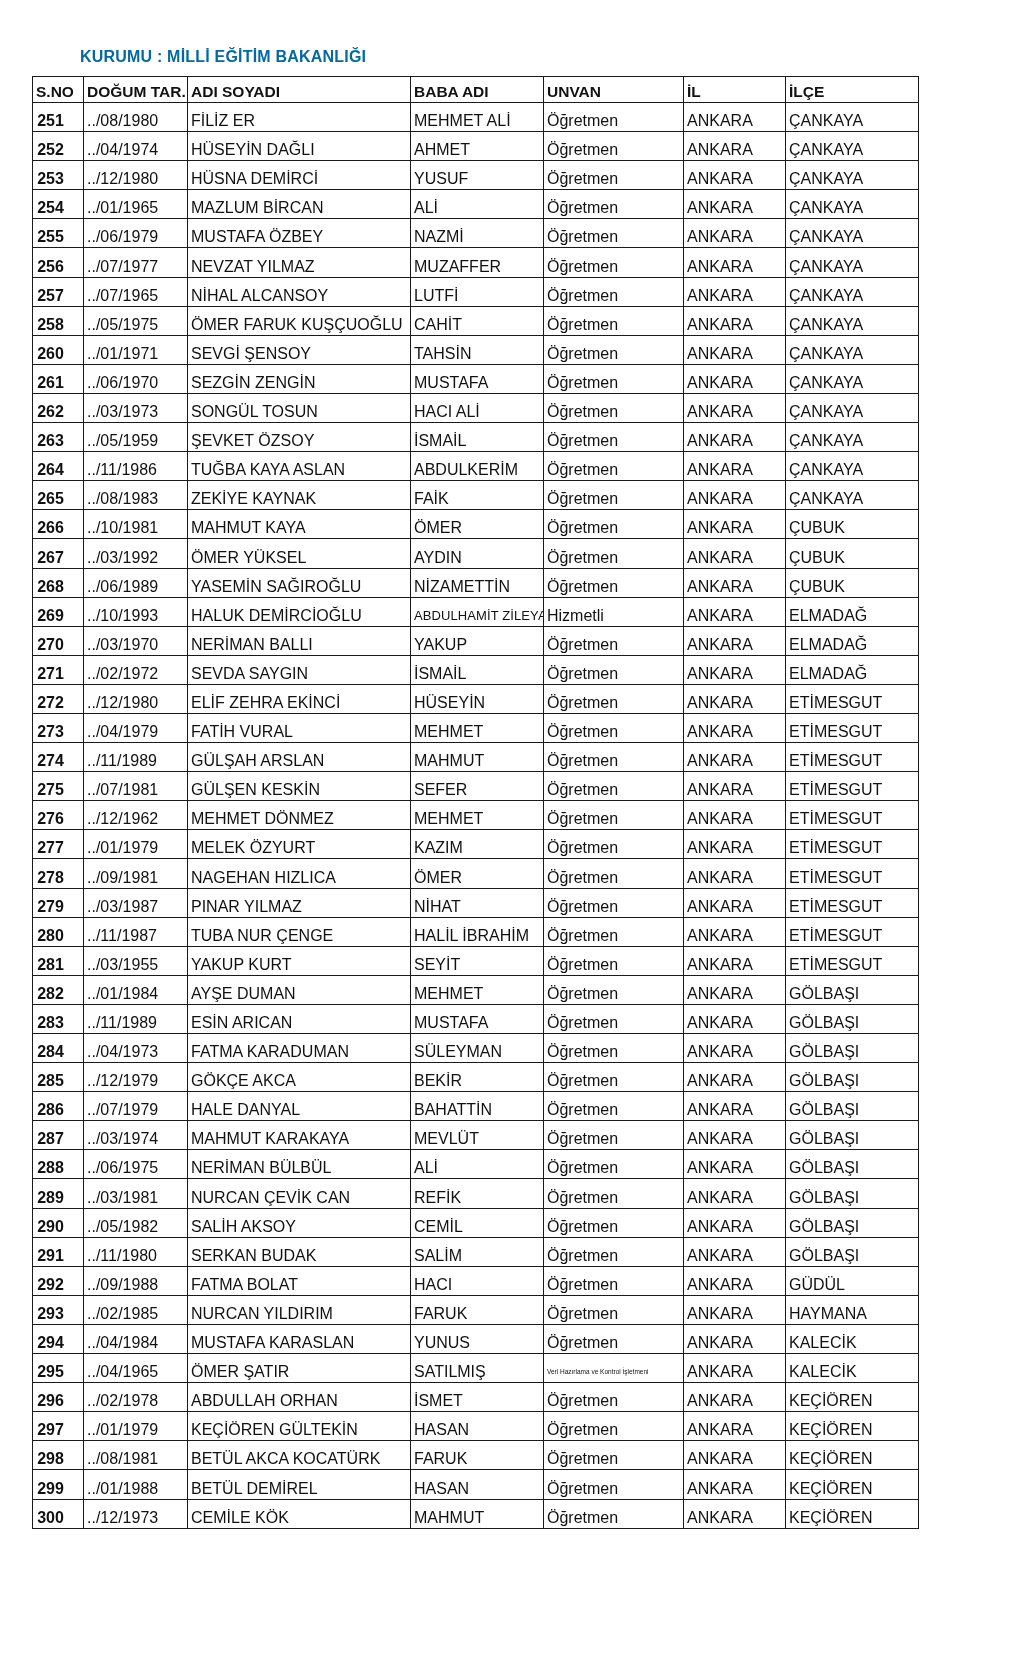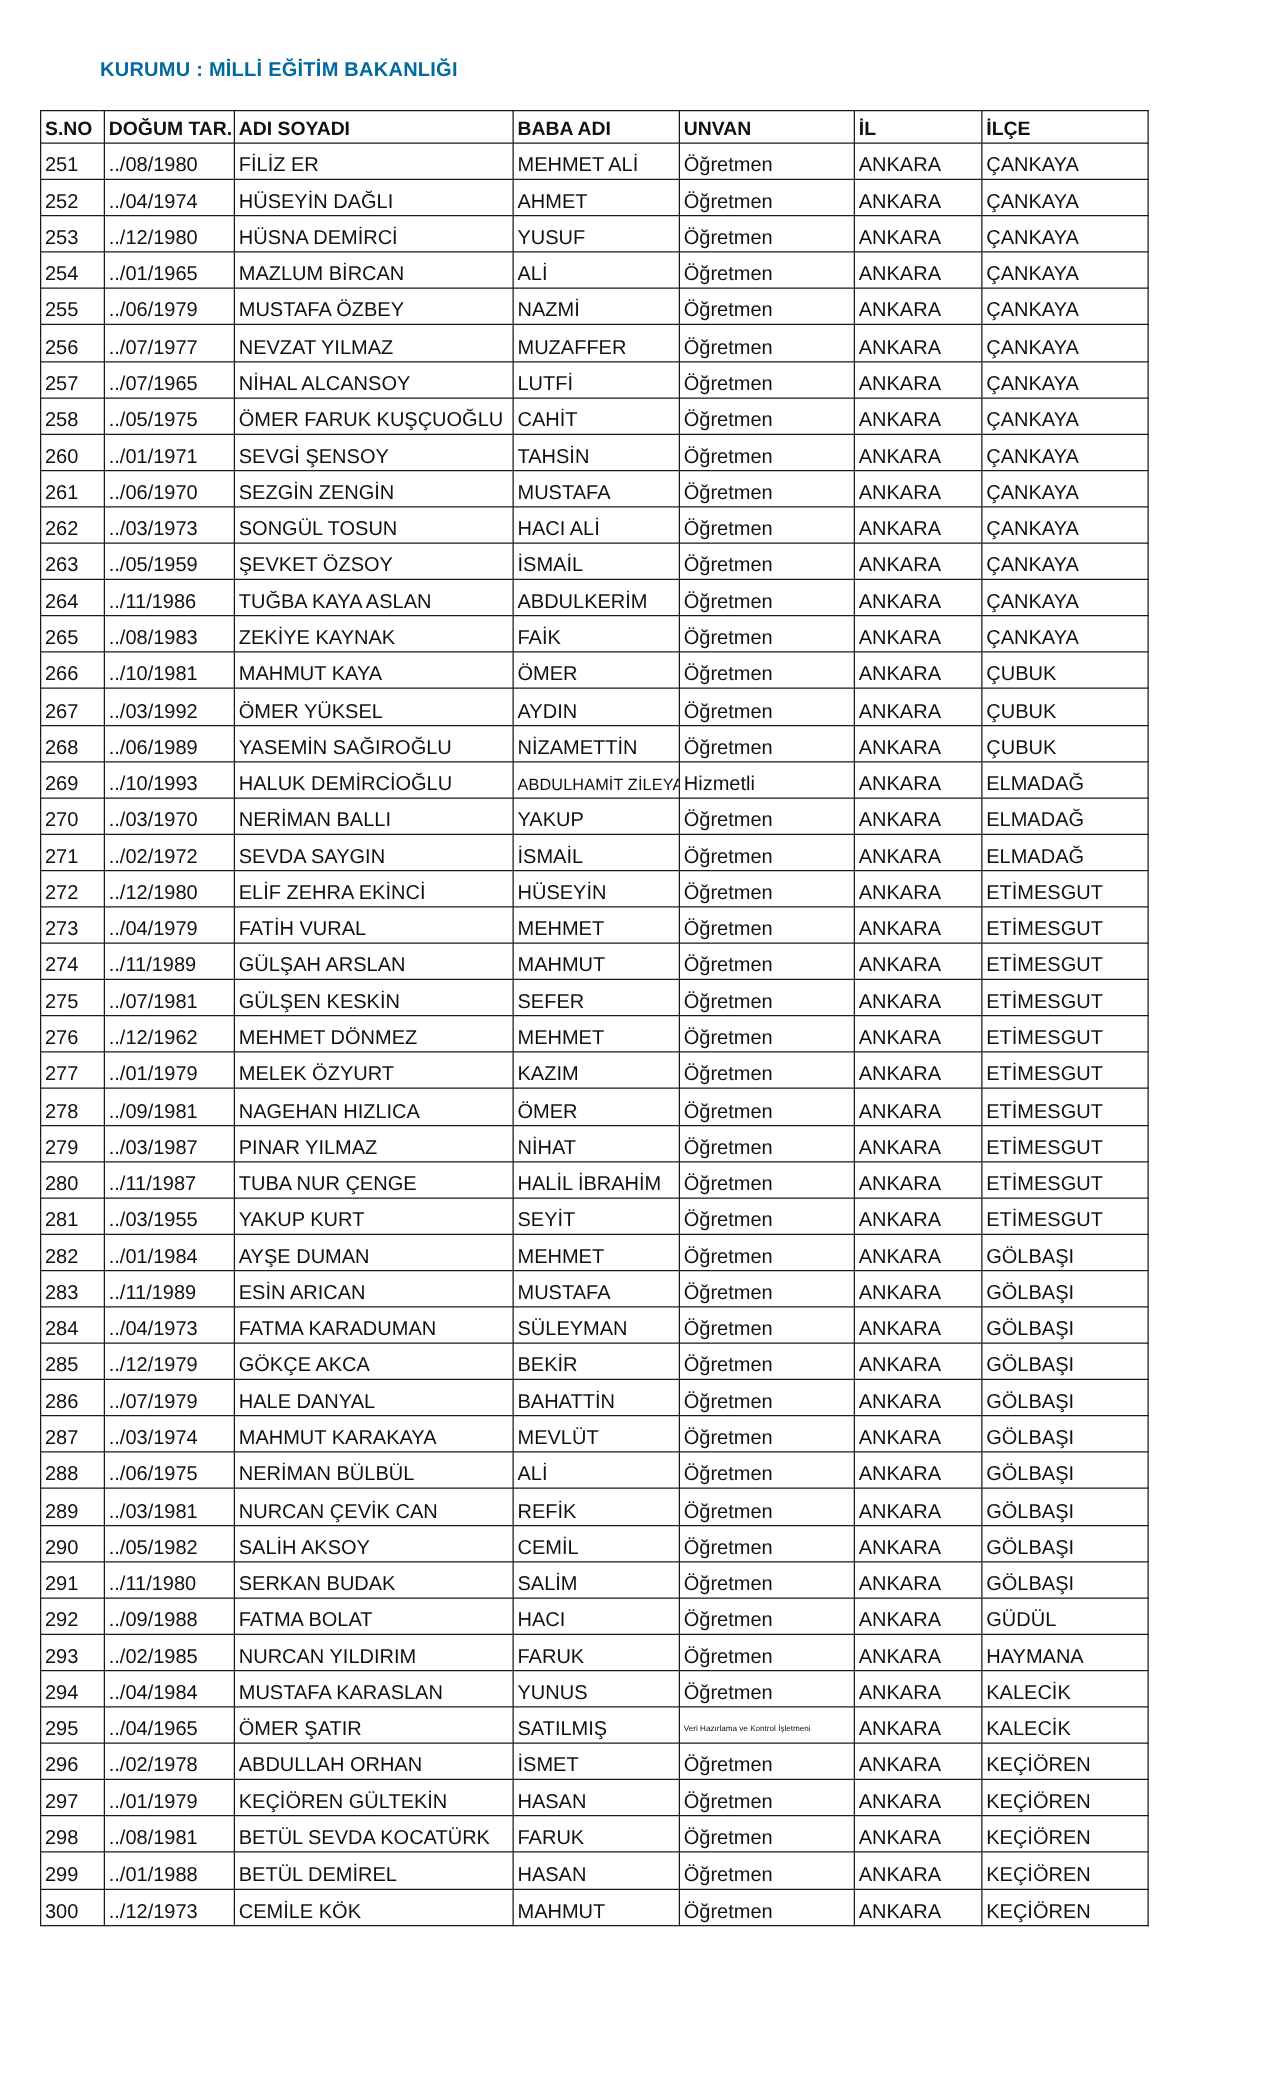--- a/index.html
+++ b/index.html
@@ -1,35 +1,35 @@
 <!DOCTYPE html>
 <html><head>
 <meta charset="utf-8">
 <style>
   html, body { margin:0; padding:0; background:#ffffff; }
   body { width:1016px; height:1662px; position:relative; overflow:hidden;
          font-family:"Liberation Sans", "DejaVu Sans", sans-serif; color:#111; }
   .title { position:absolute; left:36px; top:48px; font-size:16px; font-weight:bold;
            letter-spacing:0.2px; color:#0369a1;margin-left:44px; }
-  table.list { position:absolute; left:32px; top:88px; border-collapse:collapse;
+  table.list { position:absolute; left:32px; top:76px; border-collapse:collapse;
                table-layout:fixed; width:886px; }
   table.list col.c-sno { width:51px; }
   table.list col.c-dob { width:104px; }
   table.list col.c-name { width:223px; }
   table.list col.c-father { width:133px; }
   table.list col.c-title { width:140px; }
   table.list col.c-il { width:102px; }
   table.list col.c-ilce { width:133px; }
   table.list th, table.list td {
     border:1.6px solid #1a1a1a; height:26.1px; padding:0 3px;
     font-size:16px; line-height:16px; white-space:nowrap; overflow:hidden;
     vertical-align:bottom; padding-bottom:2px; text-align:left;
   }
   table.list th { font-weight:bold; font-size:15.5px; height:23px; }
-  table.list td.sno, table.list th.sno { text-align:left; padding-right:18px; }
+  table.list td.sno, table.list th.sno { text-align:center; padding-right:18px;font-weight:bold; }
   table.list td.small { font-size:13px; letter-spacing:0.1px; }
   table.list td.tiny { font-size:6.5px; letter-spacing:0; }
 </style>
 </head>
 <body>
 
 <div class="title">KURUMU : MİLLİ EĞİTİM BAKANLIĞI</div>
 
 <table class="list">
   <colgroup>
@@ -463,21 +463,21 @@
         <td>../01/1979</td>
         <td>KEÇİÖREN GÜLTEKİN</td>
         <td>HASAN</td>
         <td>Öğretmen</td>
         <td>ANKARA</td>
         <td>KEÇİÖREN</td>
       </tr>
       <tr>
         <td class="sno">298</td>
         <td>../08/1981</td>
-        <td>BETÜL SEVDA KOCATÜRK</td>
+        <td>BETÜL AKCA KOCATÜRK</td>
         <td>FARUK</td>
         <td>Öğretmen</td>
         <td>ANKARA</td>
         <td>KEÇİÖREN</td>
       </tr>
       <tr>
         <td class="sno">299</td>
         <td>../01/1988</td>
         <td>BETÜL DEMİREL</td>
         <td>HASAN</td>

